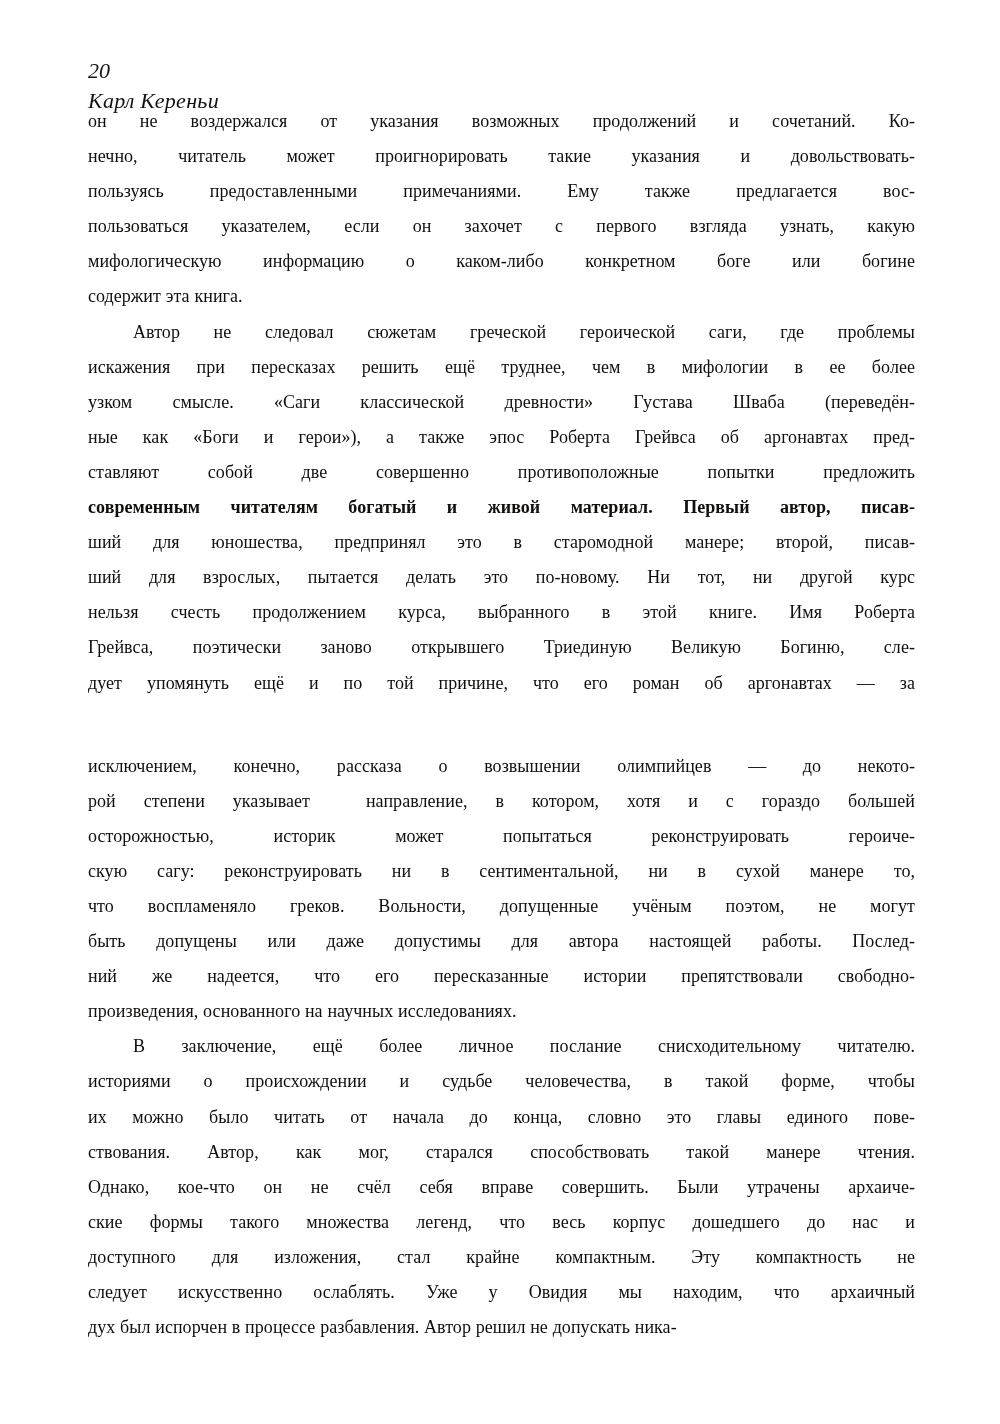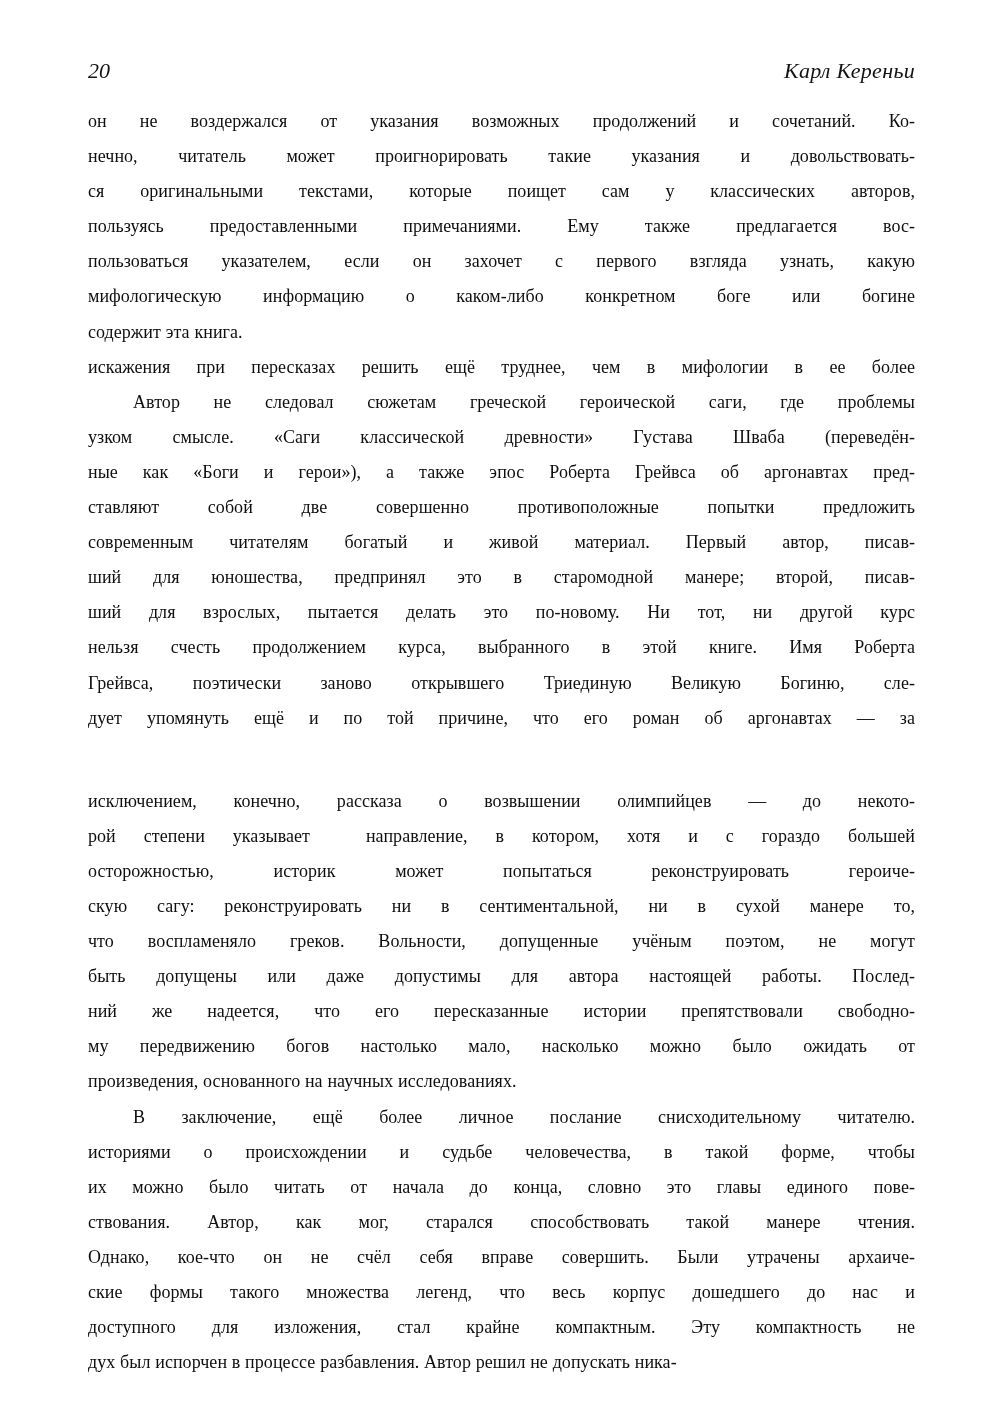--- a/index.html
+++ b/index.html
@@ -27,20 +27,21 @@
     width: 827px;
     height: 30px;
     display: flex;
     align-items: baseline;
     justify-content: space-between;
     font-style: italic;
     font-size: 22px;
     line-height: 30px;
     color: #141312;
     letter-spacing: 0.1px;
+    flex-direction: column;
   }
   .folio {
     white-space: nowrap;
   }
   .head-title {
     white-space: nowrap;
     letter-spacing: 0.3px;
   }
 
   
@@ -76,53 +77,52 @@
 
   <div class="running-head">
     <span class="folio">20</span>
     <span class="head-title">Карл Кереньи</span>
   </div>
 
   <div class="textblock">
     <p class="body" style="text-indent: 0px;">
         <span style="display: block; white-space: pre; text-indent: 0px; text-align: justify; text-align-last: justify;">он не воздержался от указания возможных продолжений и сочетаний. Ко-</span>
         <span style="display: block; white-space: pre; text-indent: 0px; text-align: justify; text-align-last: justify;">нечно, читатель может проигнорировать такие указания и довольствовать-</span>
-        <span style="display: block; white-space: pre; text-indent: 0px; text-align: justify; text-align-last: justify;">ся оригинальными текстами, которые поищет сам у классических авторов,</span>
         <span style="display: block; white-space: pre; text-indent: 0px; text-align: justify; text-align-last: justify;">пользуясь предоставленными примечаниями. Ему также предлагается вос-</span>
         <span style="display: block; white-space: pre; text-indent: 0px; text-align: justify; text-align-last: justify;">пользоваться указателем, если он захочет с первого взгляда узнать, какую</span>
         <span style="display: block; white-space: pre; text-indent: 0px; text-align: justify; text-align-last: justify;">мифологическую информацию о каком-либо конкретном боге или богине</span>
         <span style="display: block; white-space: pre; text-indent: 0px; text-align: left; text-align-last: left;">содержит эта книга.</span>
       </p>
     <p class="body" style="text-indent: 0px;">
+        <span style="display: block; white-space: pre; text-indent: 0px; text-align: justify; text-align-last: justify; padding-left: 45px; box-sizing: border-box;">Автор не следовал сюжетам греческой героической саги, где проблемы</span>
         <span style="display: block; white-space: pre; text-indent: 0px; text-align: justify; text-align-last: justify;">искажения при пересказах решить ещё труднее, чем в мифологии в ее более</span>
-        <span style="display: block; white-space: pre; text-indent: 0px; text-align: justify; text-align-last: justify; padding-left: 45px; box-sizing: border-box;">Автор не следовал сюжетам греческой героической саги, где проблемы</span>
         <span style="display: block; white-space: pre; text-indent: 0px; text-align: justify; text-align-last: justify;">узком смысле. «Саги классической древности» Густава Шваба (переведён-</span>
         <span style="display: block; white-space: pre; text-indent: 0px; text-align: justify; text-align-last: justify;">ные как «Боги и герои»), а также эпос Роберта Грейвса об аргонавтах пред-</span>
         <span style="display: block; white-space: pre; text-indent: 0px; text-align: justify; text-align-last: justify;">ставляют собой две совершенно противоположные попытки предложить</span>
-        <span style="display: block; white-space: pre; text-indent: 0px; text-align: justify; text-align-last: justify;">современным читателям богатый и живой материал. Первый автор, писав-</span>
+        <span style="display: block; white-space: pre; text-indent: 0px; text-align: justify; text-align-last: justify; font-weight: bold;">современным читателям богатый и живой материал. Первый автор, писав-</span>
         <span style="display: block; white-space: pre; text-indent: 0px; text-align: justify; text-align-last: justify;">ший для юношества, предпринял это в старомодной манере; второй, писав-</span>
         <span style="display: block; white-space: pre; text-indent: 0px; text-align: justify; text-align-last: justify;">ший для взрослых, пытается делать это по-новому. Ни тот, ни другой курс</span>
         <span style="display: block; white-space: pre; text-indent: 0px; text-align: justify; text-align-last: justify;">нельзя счесть продолжением курса, выбранного в этой книге. Имя Роберта</span>
         <span style="display: block; white-space: pre; text-indent: 0px; text-align: justify; text-align-last: justify;">Грейвса, поэтически заново открывшего Триединую Великую Богиню, сле-</span>
         <span style="display: block; white-space: pre; text-indent: 0px; text-align: justify; text-align-last: justify;">дует упомянуть ещё и по той причине, что его роман об аргонавтах — за</span>
         <span style="display: block; white-space: pre; text-indent: 0px; text-align: justify; text-align-last: justify; margin-top: 48px;">исключением, конечно, рассказа о возвышении олимпийцев — до некото-</span>
         <span style="display: block; white-space: pre; text-indent: 0px; text-align: justify; text-align-last: justify;">рой степени указывает  направление, в котором, хотя и с гораздо большей</span>
         <span style="display: block; white-space: pre; text-indent: 0px; text-align: justify; text-align-last: justify;">осторожностью, историк может попытаться реконструировать героиче-</span>
         <span style="display: block; white-space: pre; text-indent: 0px; text-align: justify; text-align-last: justify;">скую сагу: реконструировать ни в сентиментальной, ни в сухой манере то,</span>
         <span style="display: block; white-space: pre; text-indent: 0px; text-align: justify; text-align-last: justify;">что воспламеняло греков. Вольности, допущенные учёным поэтом, не могут</span>
         <span style="display: block; white-space: pre; text-indent: 0px; text-align: justify; text-align-last: justify;">быть допущены или даже допустимы для автора настоящей работы. Послед-</span>
         <span style="display: block; white-space: pre; text-indent: 0px; text-align: justify; text-align-last: justify;">ний же надеется, что его пересказанные истории препятствовали свободно-</span>
-        <span style="display: block; white-space: pre; text-indent: 0px; text-align: justify; text-align-last: justify;">му передвижению богов настолько мало, насколько можно было ожидать от</span>
         <span style="display: block; white-space: pre; text-indent: 0px; text-align: left; text-align-last: left;">произведения, основанного на научных исследованиях.</span>
       </p>
     <p class="body" style="text-indent: 0px;">
         <span style="display: block; white-space: pre; text-indent: 0px; text-align: justify; text-align-last: justify; padding-left: 45px; box-sizing: border-box;">В заключение, ещё более личное послание снисходительному читателю.</span>
         <span style="display: block; white-space: pre; text-indent: 0px; text-align: justify; text-align-last: justify;">историями о происхождении и судьбе человечества, в такой форме, чтобы</span>
         <span style="display: block; white-space: pre; text-indent: 0px; text-align: justify; text-align-last: justify;">их можно было читать от начала до конца, словно это главы единого пове-</span>
         <span style="display: block; white-space: pre; text-indent: 0px; text-align: justify; text-align-last: justify;">ствования. Автор, как мог, старался способствовать такой манере чтения.</span>
         <span style="display: block; white-space: pre; text-indent: 0px; text-align: justify; text-align-last: justify;">Однако, кое-что он не счёл себя вправе совершить. Были утрачены архаиче-</span>
         <span style="display: block; white-space: pre; text-indent: 0px; text-align: justify; text-align-last: justify;">ские формы такого множества легенд, что весь корпус дошедшего до нас и</span>
         <span style="display: block; white-space: pre; text-indent: 0px; text-align: justify; text-align-last: justify;">доступного для изложения, стал крайне компактным. Эту компактность не</span>
+        <span style="display: block; white-space: pre; text-indent: 0px; text-align: justify; text-align-last: justify;">следует искусственно ослаблять. Уже у Овидия мы находим, что архаичный</span>
         <span style="display: block; white-space: pre; text-indent: 0px; text-align: left; text-align-last: left;">дух был испорчен в процессе разбавления. Автор решил не допускать ника-</span>
       </p>
   </div>
 
 </div>
 
 </body></html>

